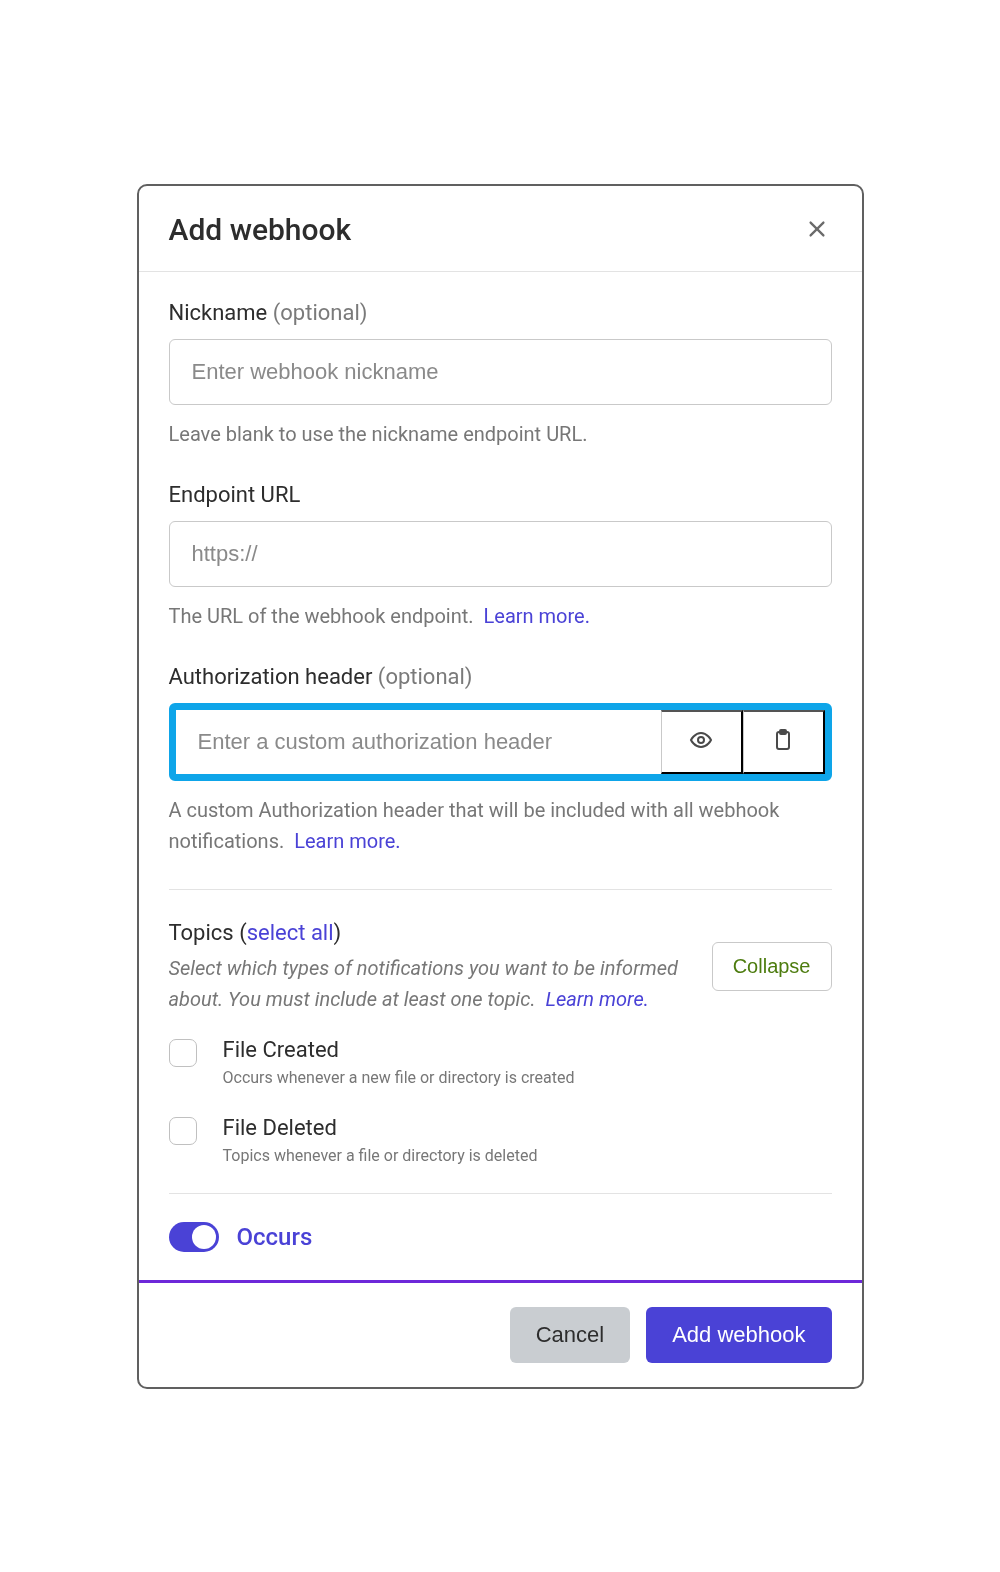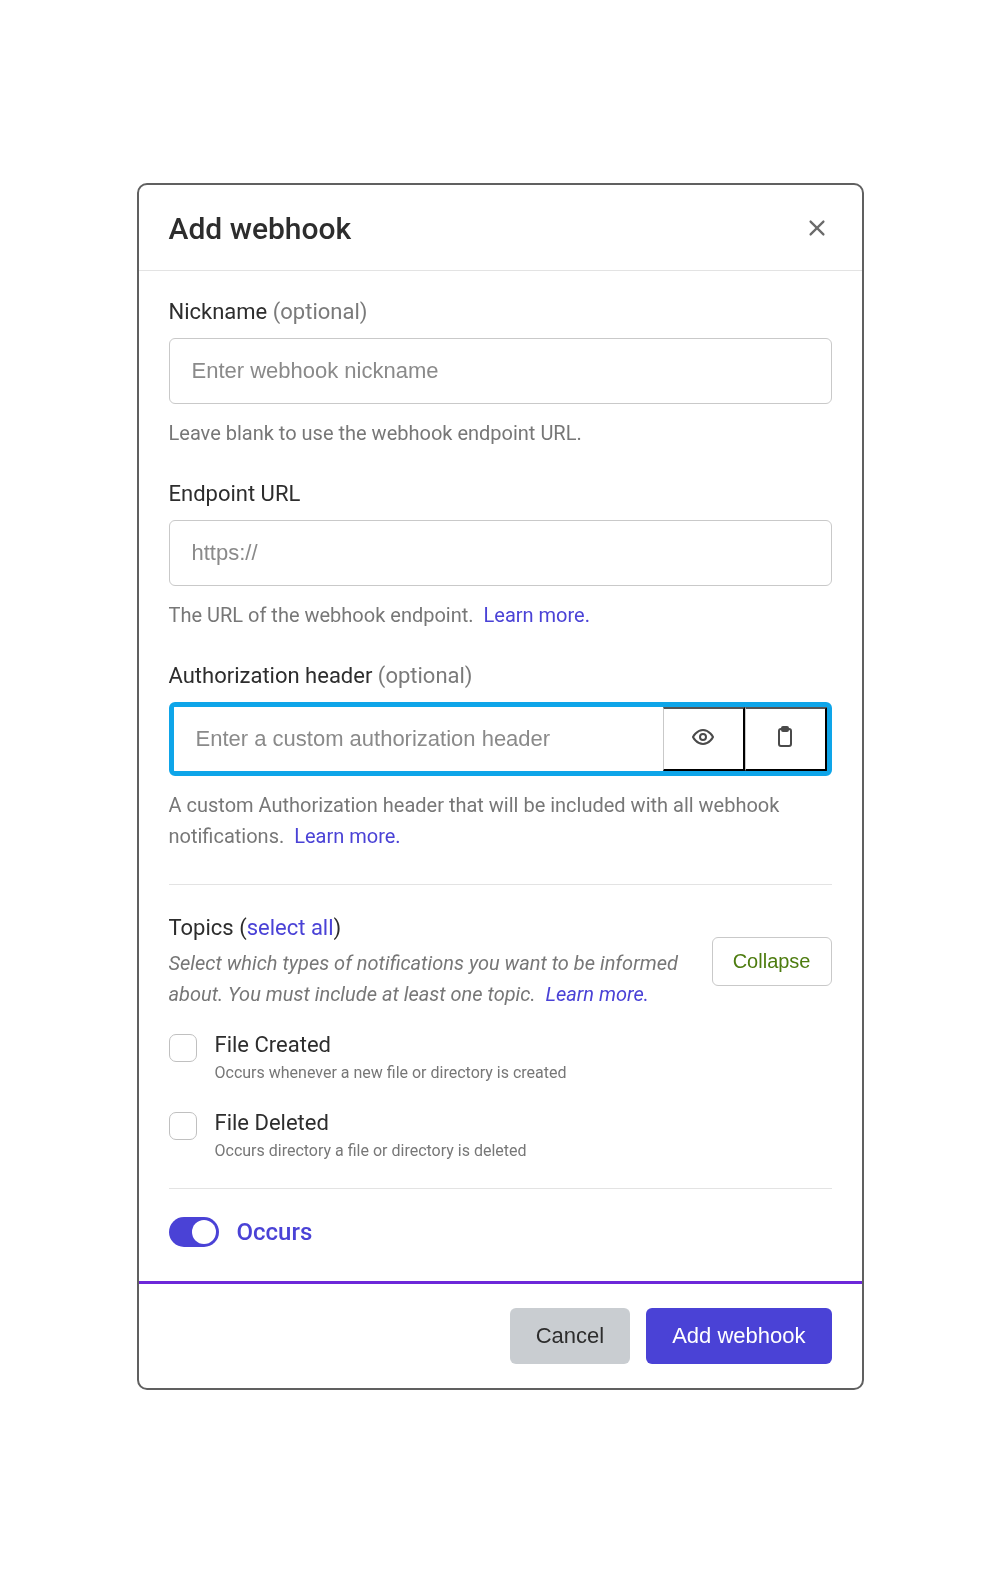--- a/index.html
+++ b/index.html
@@ -35,21 +35,21 @@
   .close-btn {
     background: none;
     border: none;
     cursor: pointer;
     color: #6b6b6b;
     padding: 4px;
     line-height: 0;
   }
   .close-btn svg { width: 22px; height: 22px; }
   .modal-body {
-    padding: 28px 30px 10px 30px;
+    padding: 28px 30px 4px 30px;
   }
   .field { margin-bottom: 32px; }
   .field-label {
     font-size: 22px;
     color: #2d2d2d;
     margin-bottom: 14px;
     display: block;
   }
   .optional {
     color: #7a7a7a;
@@ -73,21 +73,21 @@
     line-height: 1.55;
   }
   .link {
     color: #4a42d6;
     text-decoration: none;
     cursor: pointer;
   }
   .input-row {
     display: flex;
     width: 100%;
-    border: 5px solid #0ea5e9;
+    border: 7px solid #0ea5e9;
     border-radius: 6px;
     overflow: hidden;
   }
   .input-row .text-input {
     border: none;
     border-radius: 0;
     flex: 1;
     height: 64px;
   }
   .input-addon {
@@ -126,21 +126,21 @@
     border-radius: 6px;
     padding: 12px 20px;
     font-size: 20px;
     color: #4d7c0f;
     cursor: pointer;
     margin-top: 22px;
   }
   .topic-item {
     display: flex;
     align-items: flex-start;
-    gap: 18px;
+    gap: 26px;
     margin-bottom: 28px;
   }
   .checkbox {
     width: 28px;
     height: 28px;
     border: 1.5px solid #c0c0c0;
     border-radius: 7px;
     background: #fff;
     cursor: pointer;
     flex-shrink: 0;
@@ -225,21 +225,21 @@
   </div>
 
   <div class="modal-body">
 
     <div class="field">
       <label class="field-label">
         <span>Nickname</span>
         <span class="optional">(optional)</span>
       </label>
       <input type="text" class="text-input" placeholder="Enter webhook nickname" style="">
-      <p class="helper">Leave blank to use the webhook endpoint URL.</p>
+      <p class="helper">Leave blank to use the nickname endpoint URL.</p>
     </div>
 
     <div class="field">
       <label class="field-label">Endpoint URL</label>
       <input type="text" class="text-input" placeholder="https://" style="">
       <p class="helper">
         <span>The URL of the webhook endpoint.</span>&nbsp;
         <a class="link"><span>Learn more</span>.</a>
       </p>
     </div>
@@ -295,21 +295,21 @@
         <div class="checkbox"></div>
         <div class="topic-text">
           <div class="topic-name">File Created</div>
           <div class="topic-desc">Occurs whenever a new file or directory is created</div>
         </div>
       </div>
       <div class="topic-item">
         <div class="checkbox"></div>
         <div class="topic-text">
           <div class="topic-name">File Deleted</div>
-          <div class="topic-desc">Occurs directory a file or directory is deleted</div>
+          <div class="topic-desc">Topics whenever a file or directory is deleted</div>
         </div>
       </div>
     </div>
 
     <hr class="hr2">
 
     <div class="active-row">
       <div class="toggle">
         <div class="toggle-knob"></div>
       </div>

